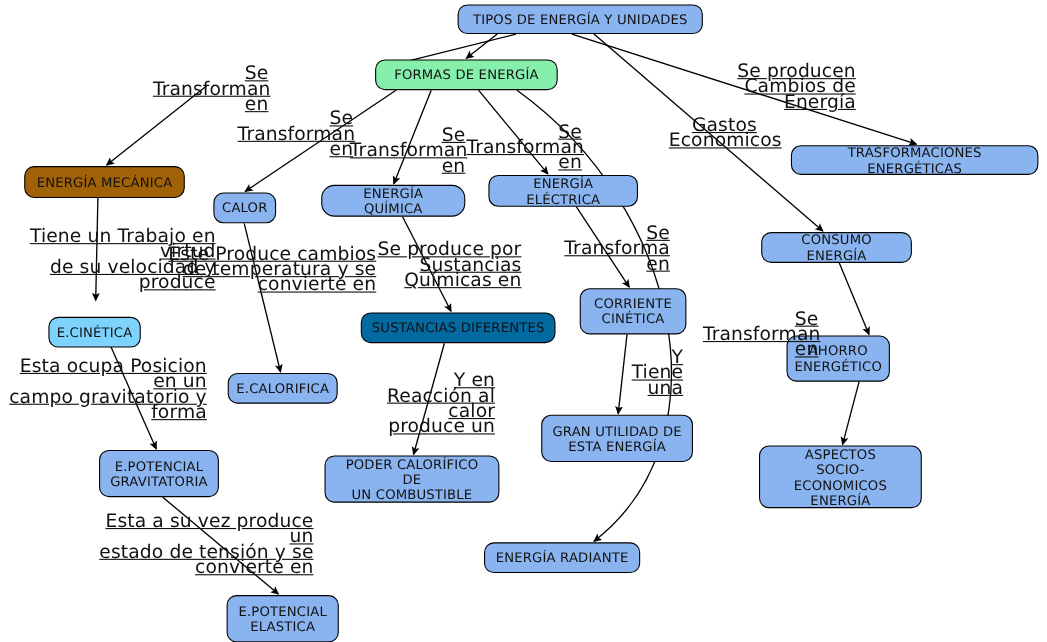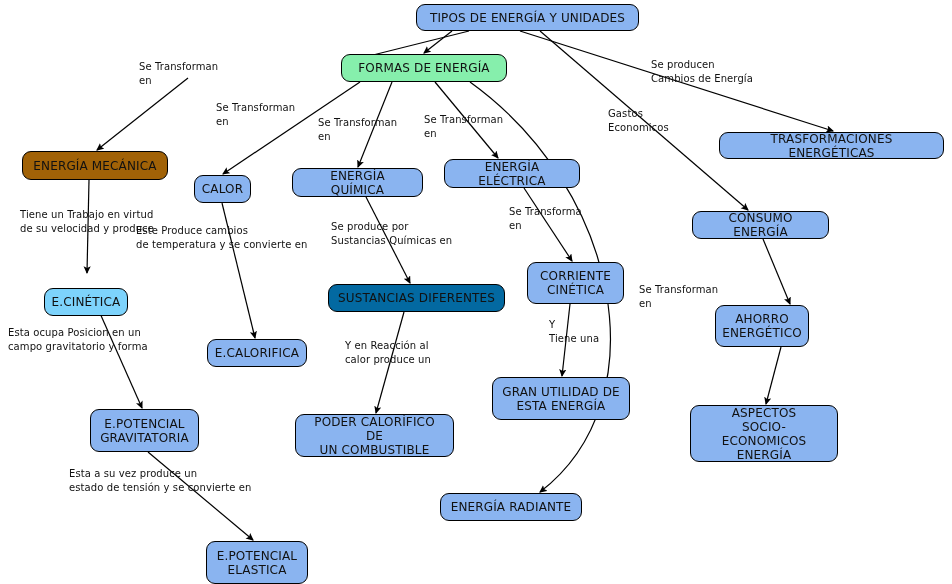--- a/index.html
+++ b/index.html
@@ -41,26 +41,27 @@
     align-items: center;
     justify-content: center;
     padding: 3px 9px;
     white-space: pre-line;
     letter-spacing: 0.15px;
   }
   .edge-label {
     position: absolute;
     color: #111111;
     font-family: "DejaVu Sans", sans-serif;
-    font-size: 10px;
+    font-size: 17px;
     line-height: 14px;
-    text-align: left;
+    text-align: right;
     white-space: pre-line;
     background: transparent;
     letter-spacing: 0.1px;
+    text-decoration: underline;
   }
 </style>
 </head>
 <body>
 
 <div id="map-canvas">
 
   <svg id="edge-layer" viewBox="0 0 952 584" width="952" height="584" xmlns="http://www.w3.org/2000/svg">
     <defs>
       <marker id="arrowhead" markerWidth="7" markerHeight="7" refX="5.6" refY="3" orient="auto" markerUnits="strokeWidth">
@@ -88,21 +89,21 @@
         <path d="M 781 347 L 766 404" fill="none" stroke="#000000" stroke-width="1.2" marker-end="url(#arrowhead)"></path>
         <path d="M 148 452 L 253 540" fill="none" stroke="#000000" stroke-width="1.2" marker-end="url(#arrowhead)"></path>
       </g>
   </svg>
 
   <div id="node-group">
       <div class="node" style="left: 380px; top: 4px; width: 223px; height: 27px; background: rgb(138, 180, 240); border-color: rgb(0, 0, 0); color: rgb(17, 17, 17); margin-left: 36px;">TIPOS DE ENERGÍA Y UNIDADES</div>
       <div class="node" style="left: 341px; top: 54px; width: 166px; height: 28px; background: #86efac; border-color: rgb(0, 0, 0); color: rgb(17, 17, 17);">FORMAS DE ENERGÍA</div>
       <div class="node" style="left: 22px; top: 151px; width: 146px; height: 29px; background: #a16207; border-color: rgb(0, 0, 0); color: rgb(17, 17, 17);">ENERGÍA MECÁNICA</div>
       <div class="node" style="left: 194px; top: 175px; width: 57px; height: 28px; background: rgb(138, 180, 240); border-color: rgb(0, 0, 0); color: rgb(17, 17, 17);">CALOR</div>
-      <div class="node" style="left: 292px; top: 168px; width: 131px; height: 29px; background: rgb(138, 180, 240); border-color: rgb(0, 0, 0); color: rgb(17, 17, 17);">ENERGÍA QUÍMICA</div>
+      <div class="node" style="left: 292px; top: 168px; width: 131px; height: 29px; background: rgb(138, 180, 240); border-color: rgb(0, 0, 0); color: rgb(17, 17, 17); border-radius: 12px;">ENERGÍA QUÍMICA</div>
       <div class="node" style="left: 444px; top: 159px; width: 136px; height: 29px; background: rgb(138, 180, 240); border-color: rgb(0, 0, 0); color: rgb(17, 17, 17);">ENERGÍA ELÉCTRICA</div>
       <div class="node" style="left: 719px; top: 132px; width: 225px; height: 27px; background: rgb(138, 180, 240); border-color: rgb(0, 0, 0); color: rgb(17, 17, 17);">TRASFORMACIONES ENERGÉTICAS</div>
       <div class="node" style="left: 692px; top: 211px; width: 137px; height: 28px; background: rgb(138, 180, 240); border-color: rgb(0, 0, 0); color: rgb(17, 17, 17);">CONSUMO ENERGÍA</div>
       <div class="node" style="left: 44px; top: 288px; width: 84px; height: 28px; background: #7dd3fc; border-color: rgb(0, 0, 0); color: rgb(17, 17, 17);">E.CINÉTICA</div>
       <div class="node" style="left: 207px; top: 339px; width: 100px; height: 28px; background: rgb(138, 180, 240); border-color: rgb(0, 0, 0); color: rgb(17, 17, 17);">E.CALORIFICA</div>
       <div class="node" style="left: 328px; top: 284px; width: 177px; height: 28px; background: #0369a1; border-color: rgb(0, 0, 0); color: rgb(17, 17, 17);">SUSTANCIAS DIFERENTES</div>
       <div class="node" style="left: 527px; top: 262px; width: 97px; height: 42px; background: rgb(138, 180, 240); border-color: rgb(0, 0, 0); color: rgb(17, 17, 17);">CORRIENTE
 CINÉTICA</div>
       <div class="node" style="left: 715px; top: 305px; width: 94px; height: 42px; background: rgb(138, 180, 240); border-color: rgb(0, 0, 0); color: rgb(17, 17, 17);">AHORRO
 ENERGÉTICO</div>

